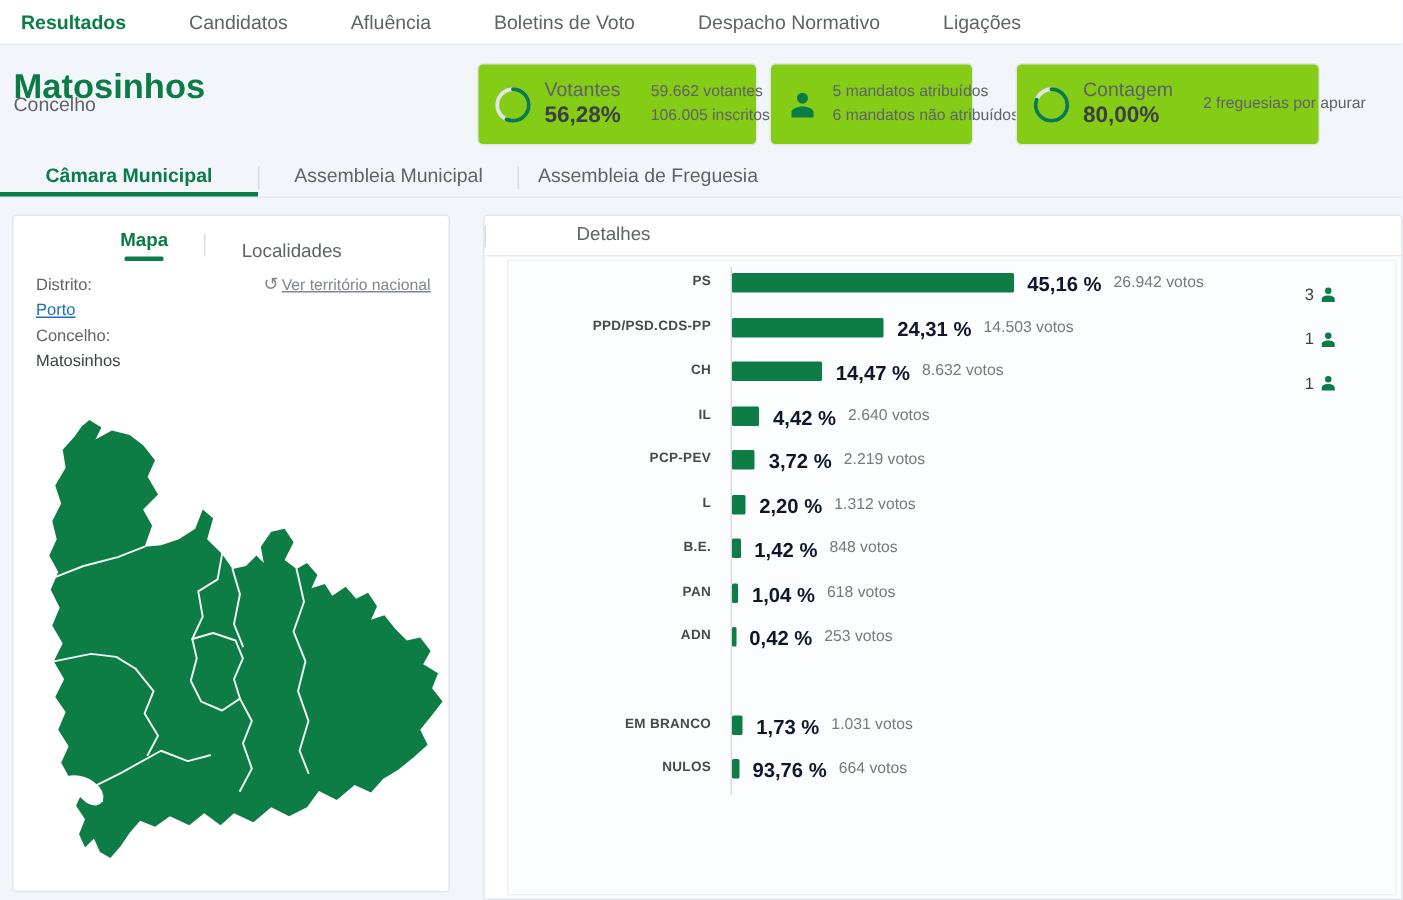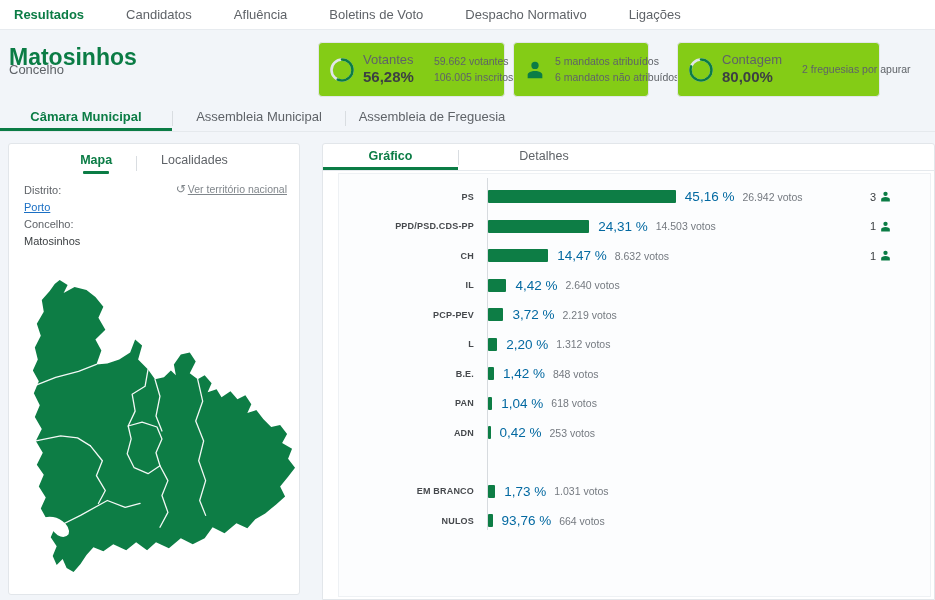--- a/index.html
+++ b/index.html
@@ -41,21 +41,21 @@
   .person-icon{width:22px;height:22px;fill:var(--green);margin-right:9px;flex:0 0 auto;}
 
   
   .org-tabs{position:absolute;left:0;top:105px;width:935px;height:27px;border-bottom:1px solid #e5e9ed;display:flex;}
   .org-tab{width:172px;text-align:center;font-size:13px;color:var(--txt-gray);line-height:24px;border-bottom:3px solid transparent;cursor:pointer;}
   .org-tab.active{color:var(--green);font-weight:700;border-bottom-color:var(--green);}
   .vsep{width:1px;height:15px;background:#d9dde1;align-self:center;}
 
   
   .map-card{position:absolute;left:8px;top:143px;width:292px;height:452px;background:#fff;border:1px solid var(--border);border-radius:3px;}
-  .mini-tabs{display:flex;justify-content:center;align-items:flex-start;gap:0;padding-top:9px;}
+  .mini-tabs{display:flex;justify-content:center;align-items:flex-end;gap:0;padding-top:9px;}
   .mini-tab{font-size:12.5px;color:var(--txt-gray);padding:0 24px;cursor:pointer;text-align:center;}
   .mini-tab.active{color:var(--green);font-weight:700;}
   .mini-tab.active .ul{display:block;width:26px;height:3px;background:var(--green);margin:4px auto 0;border-radius:1px;}
   .mini-tab .ul{display:none;}
   .map-info{position:absolute;left:15px;top:38px;font-size:11px;color:var(--txt-gray);line-height:1.55;}
   .district-link{color:#1a6fc4;text-decoration:underline;cursor:pointer;}
   .council-value{color:var(--txt-dark);}
   .reset-link{position:absolute;right:12px;top:38px;font-size:10.5px;color:var(--txt-light);text-decoration:underline;cursor:pointer;white-space:nowrap;}
   .reset-link .ri{text-decoration:none;display:inline-block;margin-right:2px;font-size:12px;}
   .map-svg{position:absolute;left:2px;top:132px;width:288px;height:300px;}
@@ -66,25 +66,25 @@
   
   .results-card{position:absolute;left:322px;top:143px;width:613px;height:457px;background:#fff;border:1px solid var(--border);border-radius:3px 3px 0 0;}
   .res-tabs{display:flex;height:27px;border-bottom:1px solid #e5e9ed;}
   .res-tab{text-align:center;font-size:12.5px;color:var(--txt-gray);line-height:24px;border-bottom:3px solid transparent;cursor:pointer;}
   .res-tab.t0{width:135px;}
   .res-tab.t1{width:170px;}
   .res-tab.active{color:var(--green);font-weight:700;border-bottom-color:var(--green);}
   .chart-area{position:absolute;left:15px;top:29px;width:593px;height:424px;background:#fcfdfe;border:1px solid #eef1f4;}
   .rows{position:relative;padding-top:8px;}
   .rows::before{content:"";position:absolute;left:148px;top:4px;height:352px;width:1px;background:#d7dbdf;}
-  .crow{display:flex;align-items:center;height:29.5px;position:relative;}
+  .crow{display:flex;height:29.5px;position:relative;}
   .crow.gap{margin-top:29px;}
   .clabel{width:142px;text-align:right;padding-right:7px;font-size:9px;font-weight:700;color:#46494d;letter-spacing:.2px;white-space:nowrap;}
   .cbar{height:13px;background:var(--bar);margin-left:7px;border-radius:1px;flex:0 0 auto;}
-  .cpct{font-size:13.5px;font-weight:400;color:#0369a1;margin-left:9px;white-space:nowrap;}
+  .cpct{font-size:13.5px;font-weight:700;color:#0f172a;margin-left:9px;white-space:nowrap;}
   .cvotes{font-size:10.5px;color:#757a80;margin-left:8px;white-space:nowrap;}
   .cmand{margin-left:auto;padding-right:38px;display:flex;align-items:center;gap:3px;font-size:11px;color:var(--txt-dark);}
   .cmand .person-icon{width:13px;height:13px;margin:0;}
 </style>
 </head>
 <body>
 
 <div class="stage">
 
   <nav class="topnav" id="nav-items">
@@ -174,21 +174,20 @@
       <path class="bnd" d="M150,190 L158,205 152,220 158,237 150,252"></path>
       <path class="bnd" d="M188,103 L193,125 186,145 194,165 189,185 196,205 190,225 196,240"></path>
       <path class="bnd" d="M44,253 L70,240 97,225 115,232 130,228"></path>
       <path class="bnd" d="M80,170 L92,185 86,200 95,215 88,228"></path>
       <path class="notch" d="M34,242 Q44,240 52,246 Q60,252 58,259 Q54,264 47,260 Q39,254 34,242 Z"></path>
     </svg>
   </div>
 
   <div class="results-card">
     <div class="res-tabs" id="res-tabs">
-        <div class="res-tab t0 active">Gráfico</div>
         <div class="vsep"></div>
         <div class="res-tab t1">Detalhes</div>
       </div>
     <div class="chart-area">
       <div class="rows" id="chart-rows">
           <div class="crow">
       <span class="clabel">PS</span>
       <span class="cbar" style="width: 187.866px;"></span>
       <span class="cpct">45,16 %</span>
       <span class="cvotes">26.942 votos</span>

